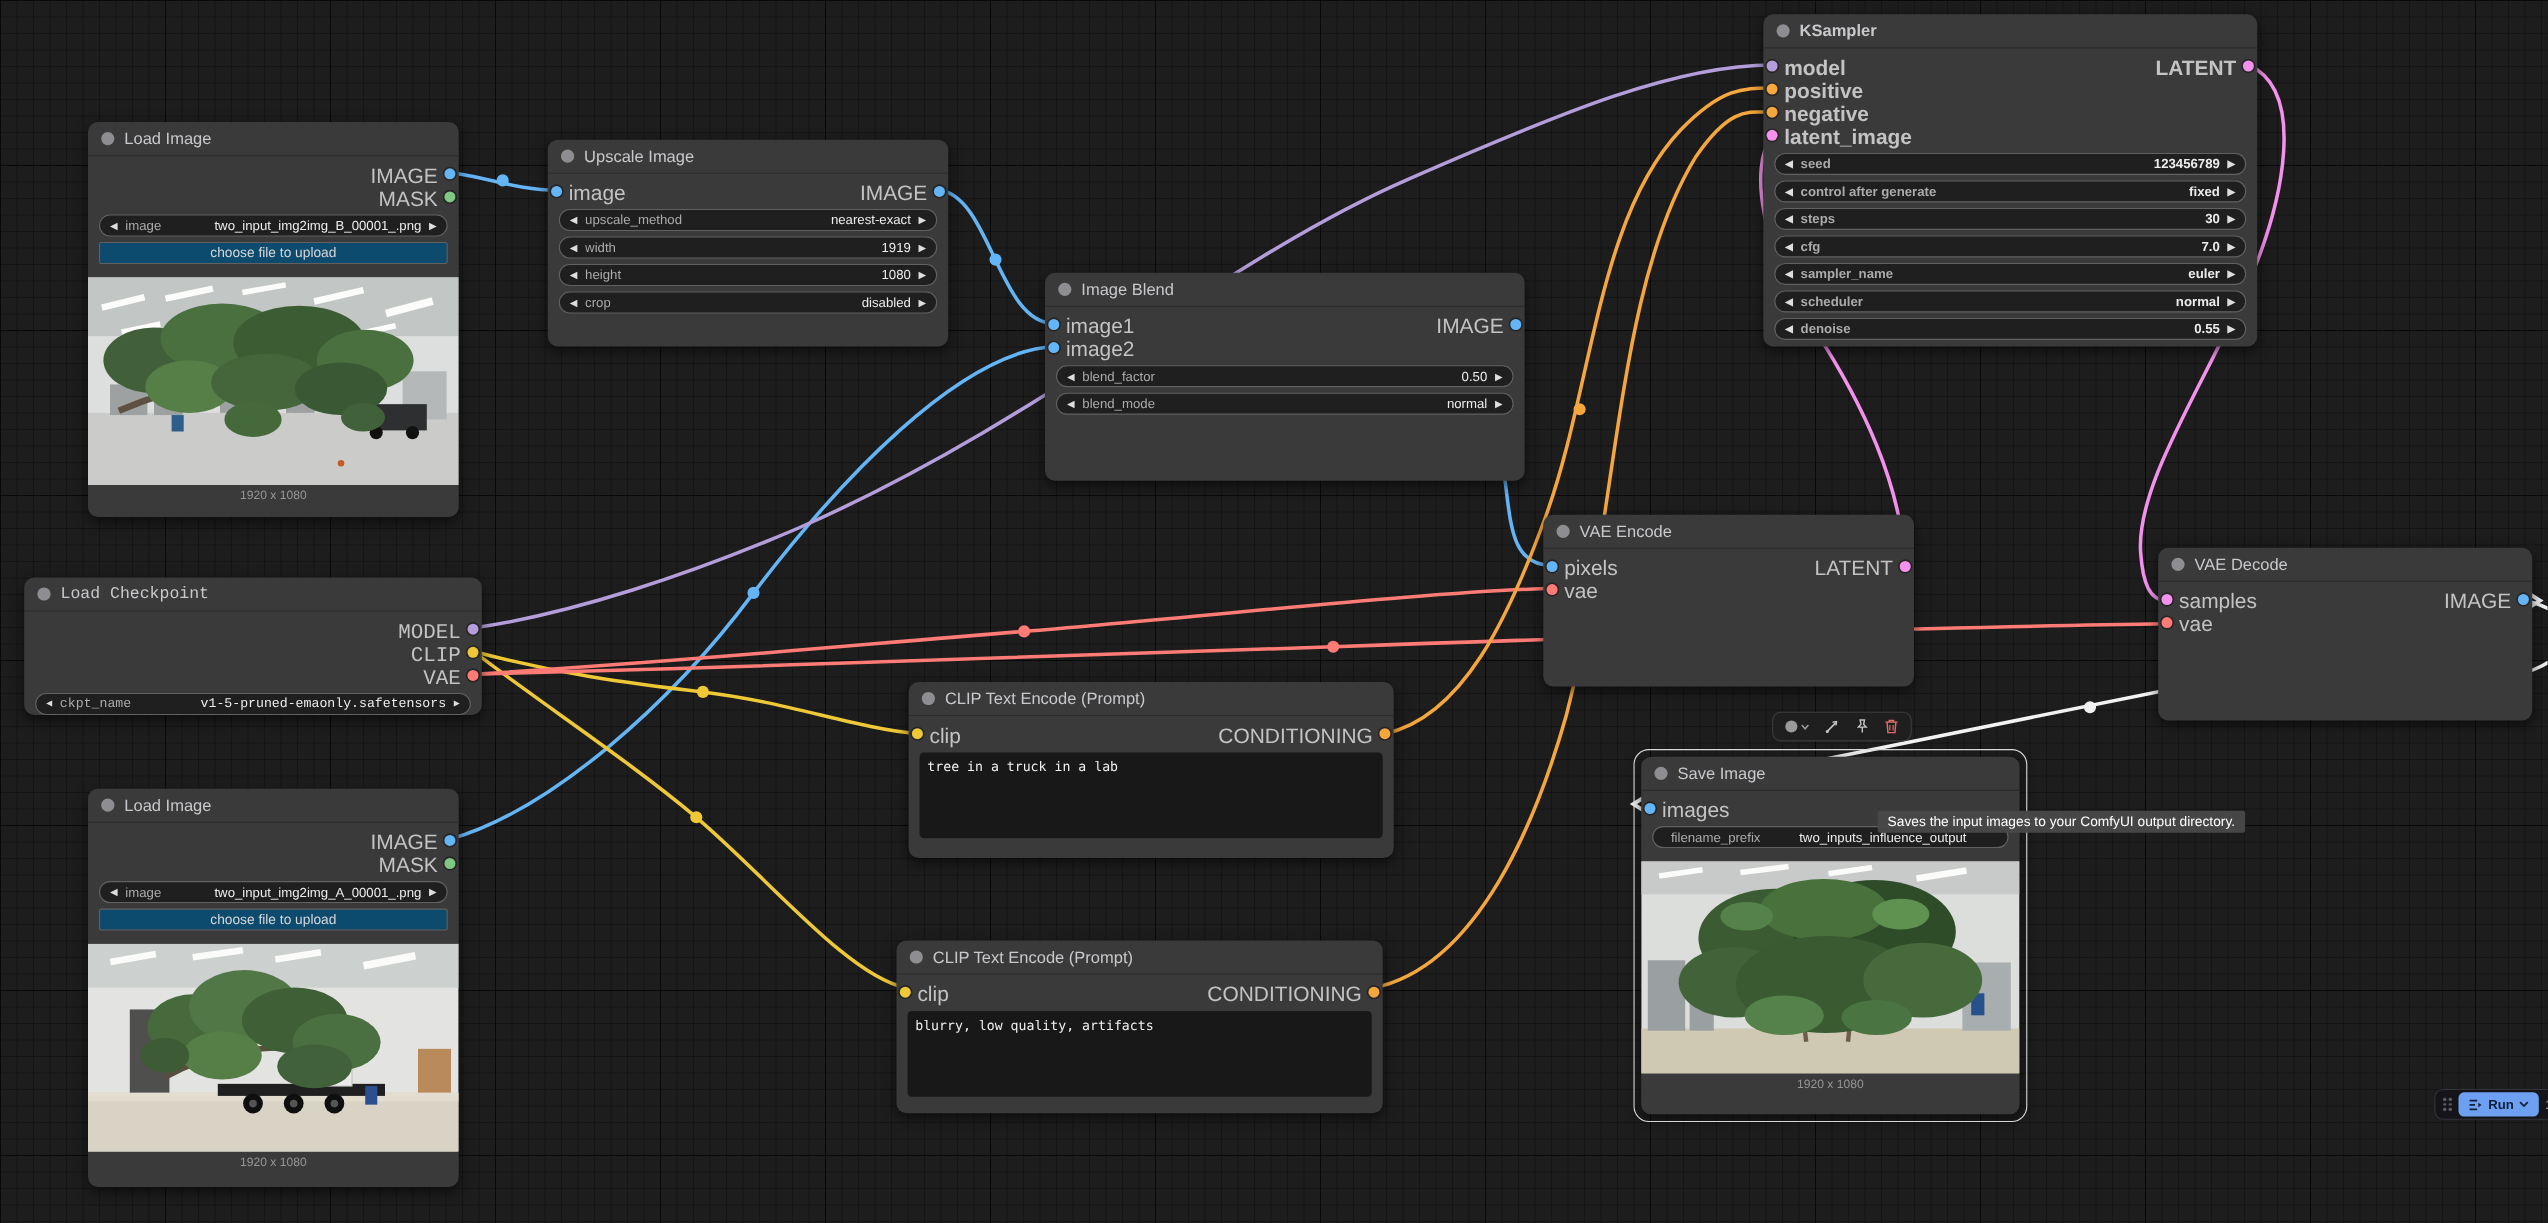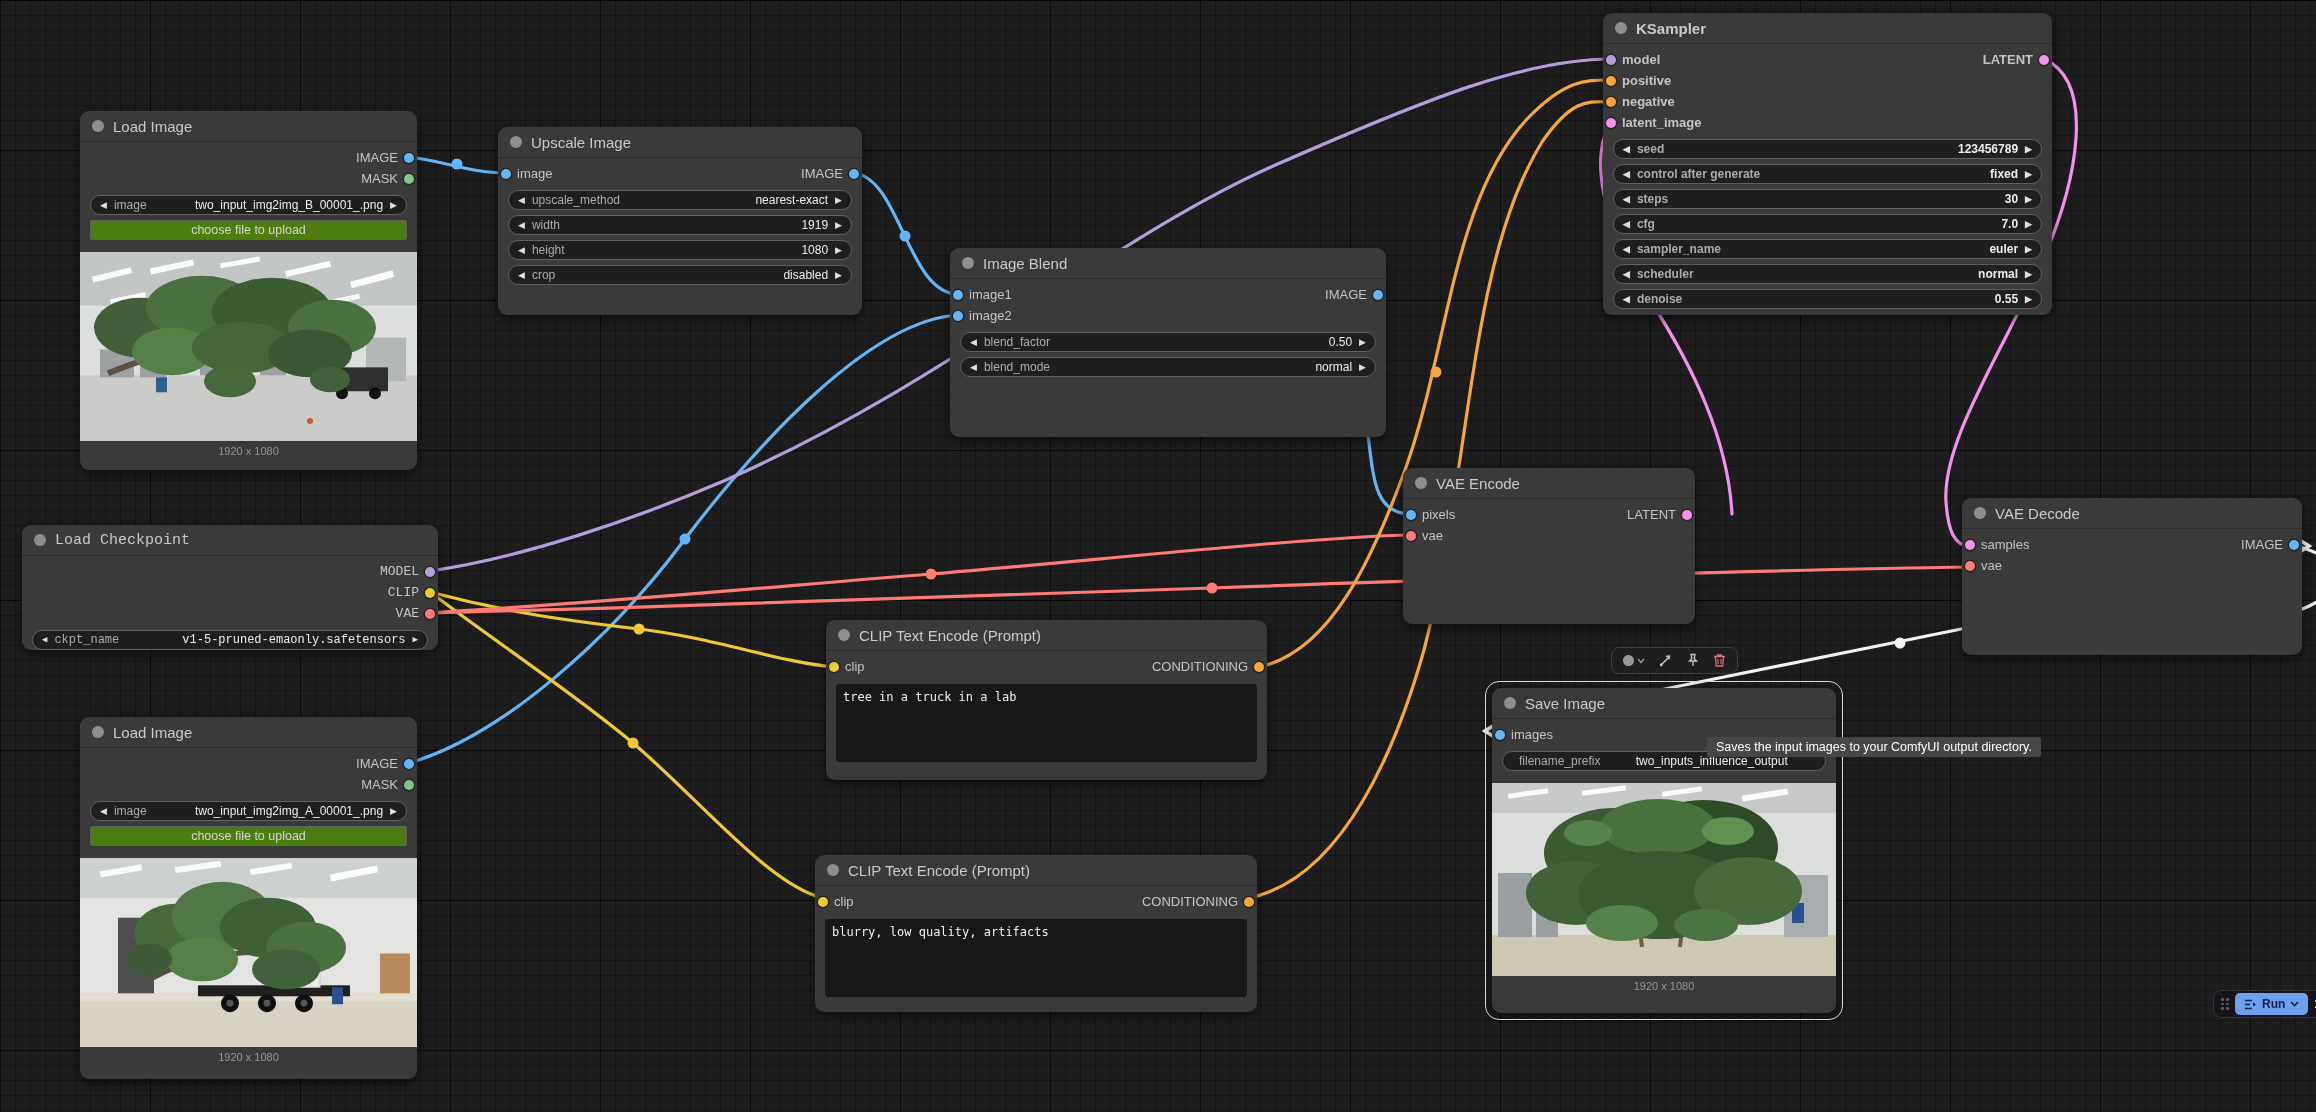--- a/index.html
+++ b/index.html
@@ -24,37 +24,37 @@
   .node.selected::after{
     content:'';position:absolute;inset:-7px;border:1.5px solid #d9d9d9;
     border-radius:14px;pointer-events:none;
   }
   .ntitle{
     height:30px;display:flex;align-items:center;gap:9px;padding:0 12px;
     border-bottom:1px solid #2c2c2c;font-size:15px;color:#c9c9cd;white-space:nowrap;
   }
   .tdot{width:12px;height:12px;border-radius:50%;background:#8e8e92;flex:0 0 auto;}
   .nbody{padding-top:6px;}
-  .iorow{position:relative;height:21px;font-size:13px;color:#c3c3c3;}
+  .iorow{position:relative;height:21px;font-size:19px;color:#c3c3c3;}
   .sock{position:absolute;width:10px;height:10px;border-radius:50%;top:5px;box-shadow:0 0 0 1.5px rgba(0,0,0,.35);}
   .sock.in{left:3px;}
   .sock.out{right:3px;}
   .inlbl{position:absolute;left:19px;top:2px;}
   .outlbl{position:absolute;right:19px;top:2px;}
   .widget{
     height:20px;margin:5px 10px 0;background:#1f1f1f;border:1px solid #616161;
     border-radius:11px;display:flex;align-items:center;padding:0 9px;
     font-size:12px;box-sizing:border-box;white-space:nowrap;
   }
   .warrow{color:#dedede;font-size:9px;line-height:1;flex:0 0 auto;}
   .wlabel{color:#ababab;margin:0 7px;flex:0 1 auto;overflow:hidden;}
   .wvalue{margin-left:auto;color:#ececec;padding-right:7px;}
   .widget.noarrow .wvalue{margin:0 auto;padding:0;}
   .nbutton{
-    height:20px;margin:5px 10px 0;background:#4d7c0f;border:1px solid #616161;
+    height:20px;margin:5px 10px 0;background:#0c4a6e;border:1px solid #616161;
     display:flex;align-items:center;justify-content:center;color:#d6d6d6;
     font-size:12.5px;box-sizing:border-box;border-radius:2px;text-align:center;
   }
   .ntext{
     margin:6px 10px 0;background:#181818;border-radius:4px;height:78px;
     font-family:"DejaVu Sans Mono",monospace;font-size:12px;color:#f0f0f0;
     padding:6px 7px;box-sizing:border-box;white-space:pre-wrap;
   }
   .npreview{margin-top:12px;width:100%;line-height:0;}
   .npreview svg{display:block;}
@@ -361,21 +361,21 @@
               <ellipse cx="226" cy="90" rx="40" ry="26" fill="#4a6f40"></ellipse>
               <ellipse cx="122" cy="102" rx="36" ry="22" fill="#567e47"></ellipse>
               <ellipse cx="206" cy="112" rx="34" ry="20" fill="#40613a"></ellipse>
               <ellipse cx="70" cy="102" rx="22" ry="16" fill="#3d5c35"></ellipse>
             </g>
           </svg>
         </div>
         <div class="pcap">1920 x 1080</div>
       </div>
     </div>
-    <div class="node" style="left: 1403px; top: 468px; width: 292px; height: 156px;">
+    <div class="node" style="left: 1403px; top: 468px; width: 337px; height: 156px;">
       <div class="ntitle">
         <span class="tdot"></span>
         <span>VAE Encode</span>
       </div>
       <div class="nbody">
         <div class="iorow">
           <span class="sock in" style="background: rgb(100, 181, 246);"></span>
           <span class="inlbl">pixels</span>
           <span class="outlbl">LATENT</span>
           <span class="sock out" style="background: rgb(243, 145, 236);"></span>

